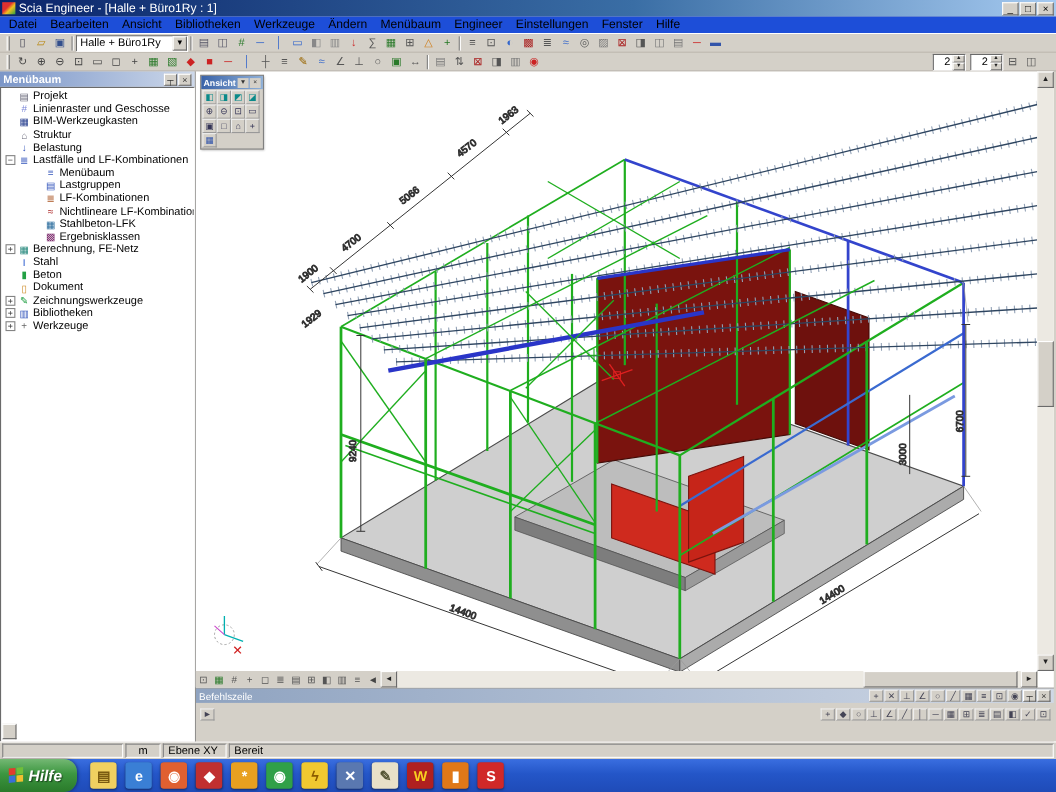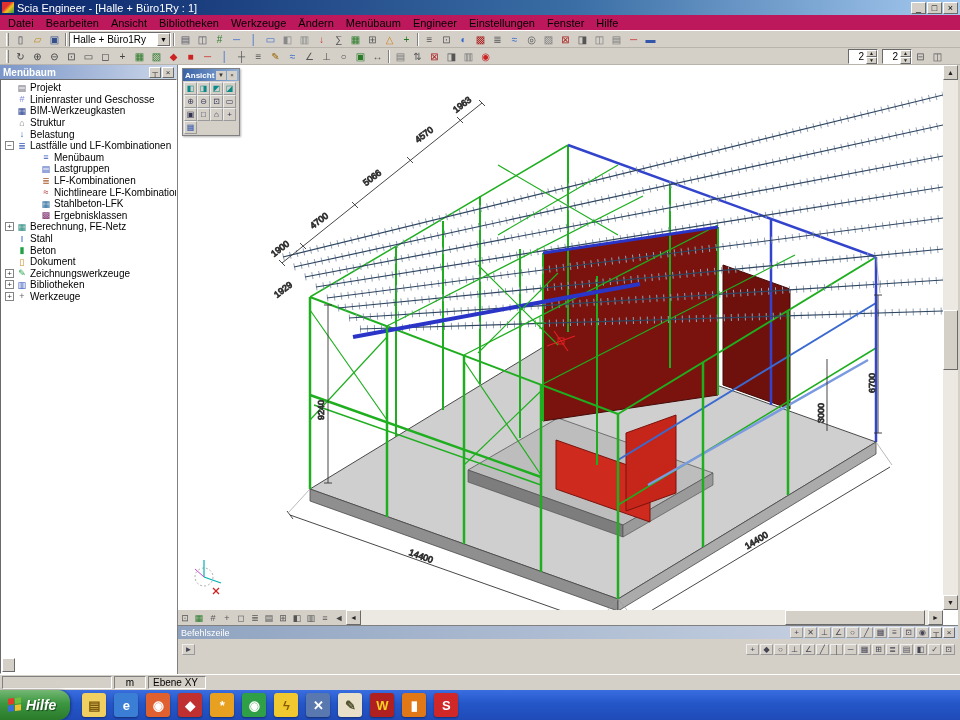--- a/index.html
+++ b/index.html
@@ -7,21 +7,21 @@
   .screen{position:relative;width:960px;height:720px;background:#d4d0c8;overflow:hidden}
   
   .b-out{border:1px solid;border-color:#fff #6a6a6a #6a6a6a #fff}
   .b-in{border:1px solid;border-color:#6a6a6a #fff #fff #6a6a6a}
   
   .titlebar{height:15px;background:linear-gradient(90deg,#0a246a,#3a6ea5 60%,#a6caf0);display:flex;align-items:center;padding:0 2px;color:#fff}
   .titlebar .app-ico{width:12px;height:11px;background:linear-gradient(135deg,#e03030 40%,#f0c020 60%,#30a040);margin-right:3px;flex:none}
   .titlebar .ttext{font-size:11px;font-weight:normal;flex:1;white-space:nowrap;overflow:hidden}
   .wbtn{width:15px;height:12px;background:#d4d0c8;font-size:9px;line-height:10px;text-align:center;color:#000;margin-left:1px;flex:none}
   
-  .menubar{height:16px;display:flex;align-items:center;background:#be185d;border-bottom:1px solid #fff;padding-left:2px}
+  .menubar{height:16px;display:flex;background:#1d4ed8;border-bottom:1px solid #fff;padding-left:2px}
   .menu-item{font-size:11px;padding:1px 6px;color:#000;white-space:nowrap}
   
   .toolbar{height:17px;display:flex;align-items:center;background:#d4d0c8;padding-left:3px;border-bottom:1px solid #b8b4ac}
   .grip{width:3px;height:13px;border-left:1px solid #fff;border-right:1px solid #808080;margin:0 3px;flex:none}
   .ico{width:17px;height:15px;display:flex;align-items:center;justify-content:center;font-size:10px;flex:none;cursor:default;border:1px solid transparent}
   .sep{width:2px;height:13px;border-left:1px solid #808080;border-right:1px solid #fff;margin:0 2px;flex:none}
   .combo{height:15px;width:102px;background:#fff;display:flex;align-items:center;font-size:10px;padding-left:3px;flex:none}
   .combo .cval{flex:1;white-space:nowrap;overflow:hidden}
   .combo .cbtn{width:13px;height:13px;background:#d4d0c8;font-size:7px;text-align:center;line-height:12px;flex:none}
   .spinbox{height:15px;width:30px;background:#fff;display:flex;align-items:center;margin-left:4px;flex:none}
@@ -602,20 +602,21 @@
         </div>
       </div>
 
     </div>
   </div>
 
   <div class="statusbar">
     <span class="sseg" style="width:110px"></span>
     <span class="sseg" style="width:32px;justify-content:center">m</span>
     <span class="sseg" style="width:58px">Ebene XY</span>
+    <span class="sseg" style="flex:1">Bereit</span>
   </div>
 
   <div class="taskbar">
     <div class="startbtn">
       <span class="winflag">
         <i style="background:#e03c2d"></i>
           <i style="background:#6fbf3a"></i>
           <i style="background:#3a6fd8"></i>
           <i style="background:#f0c030"></i>
       </span>

